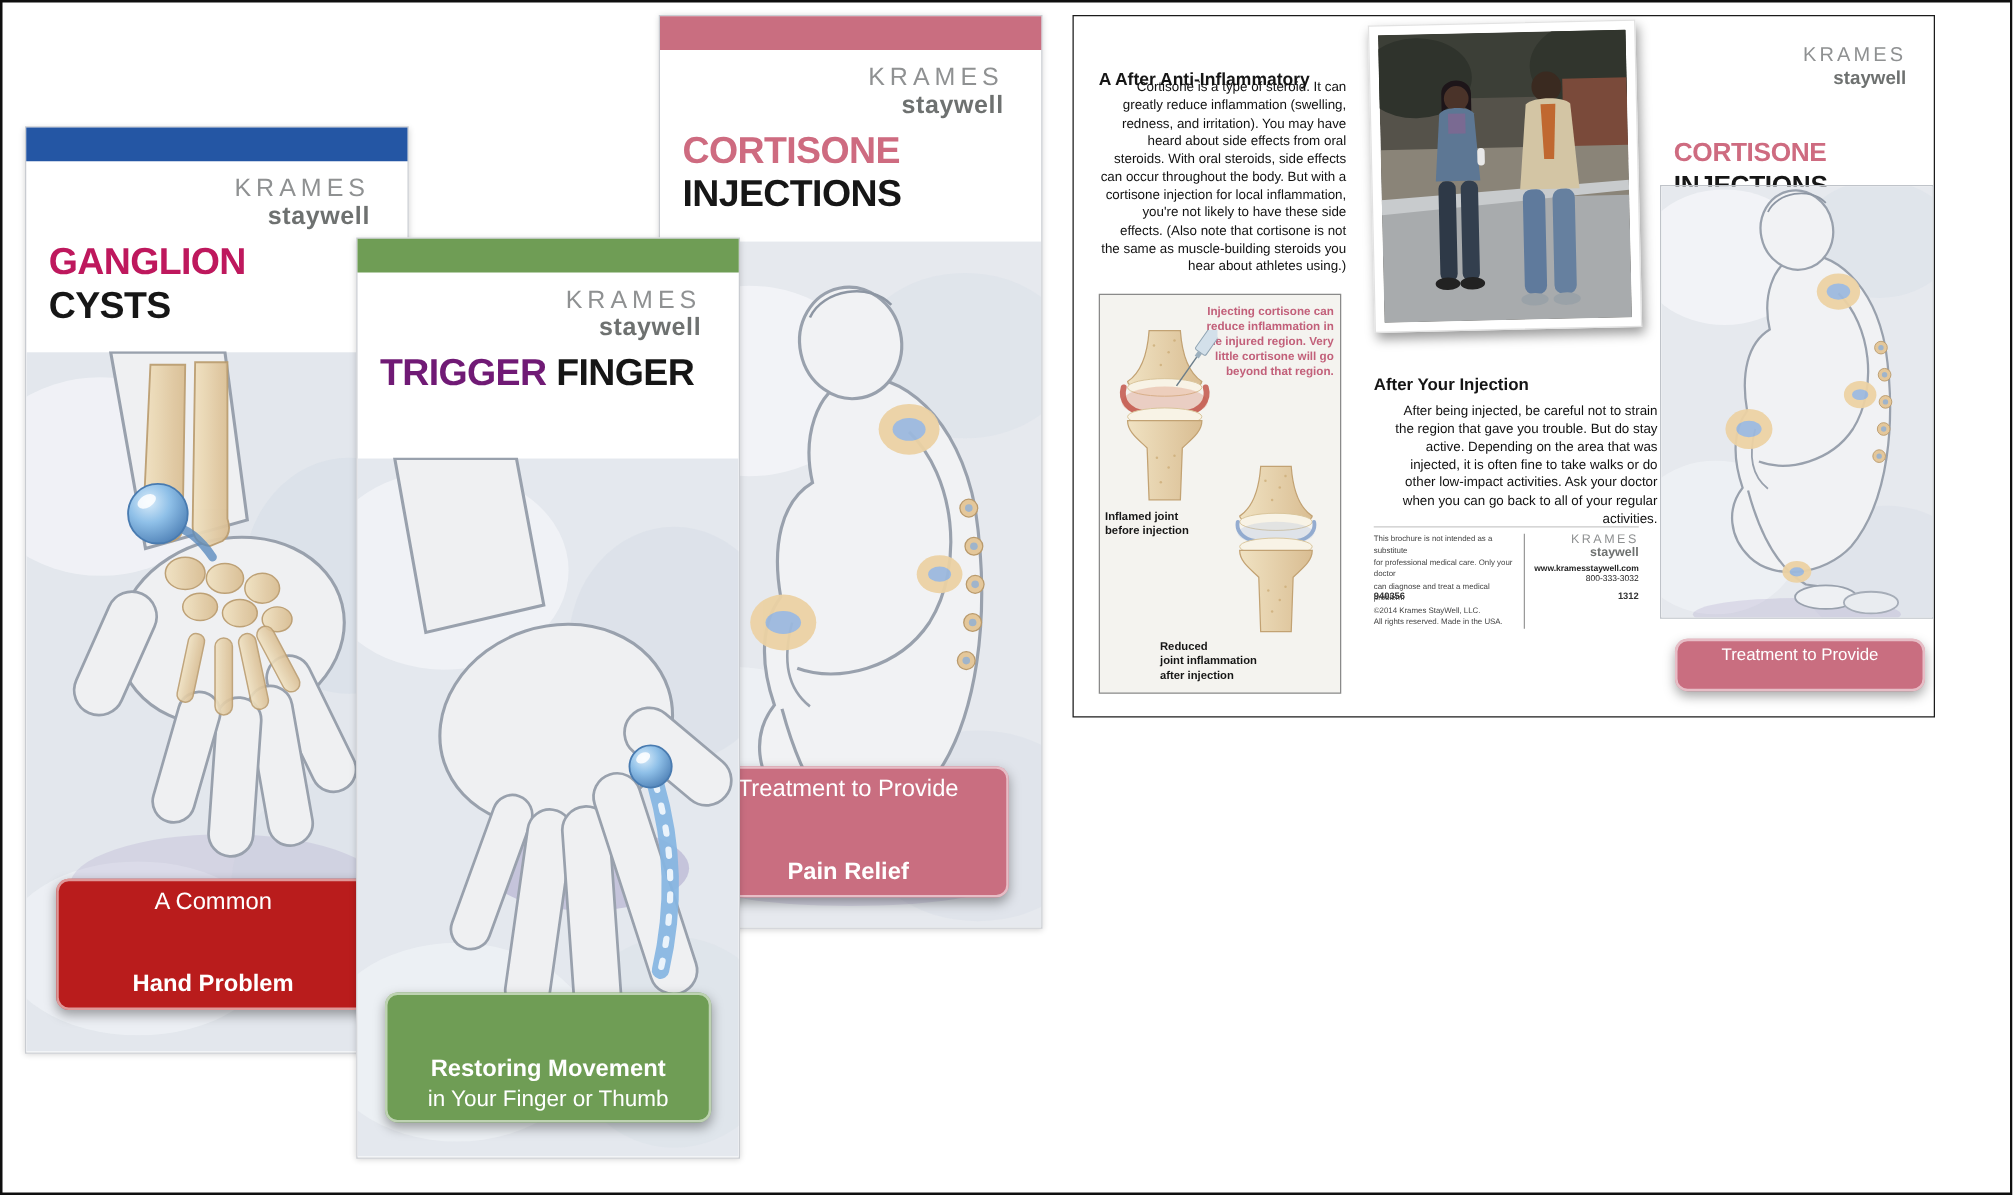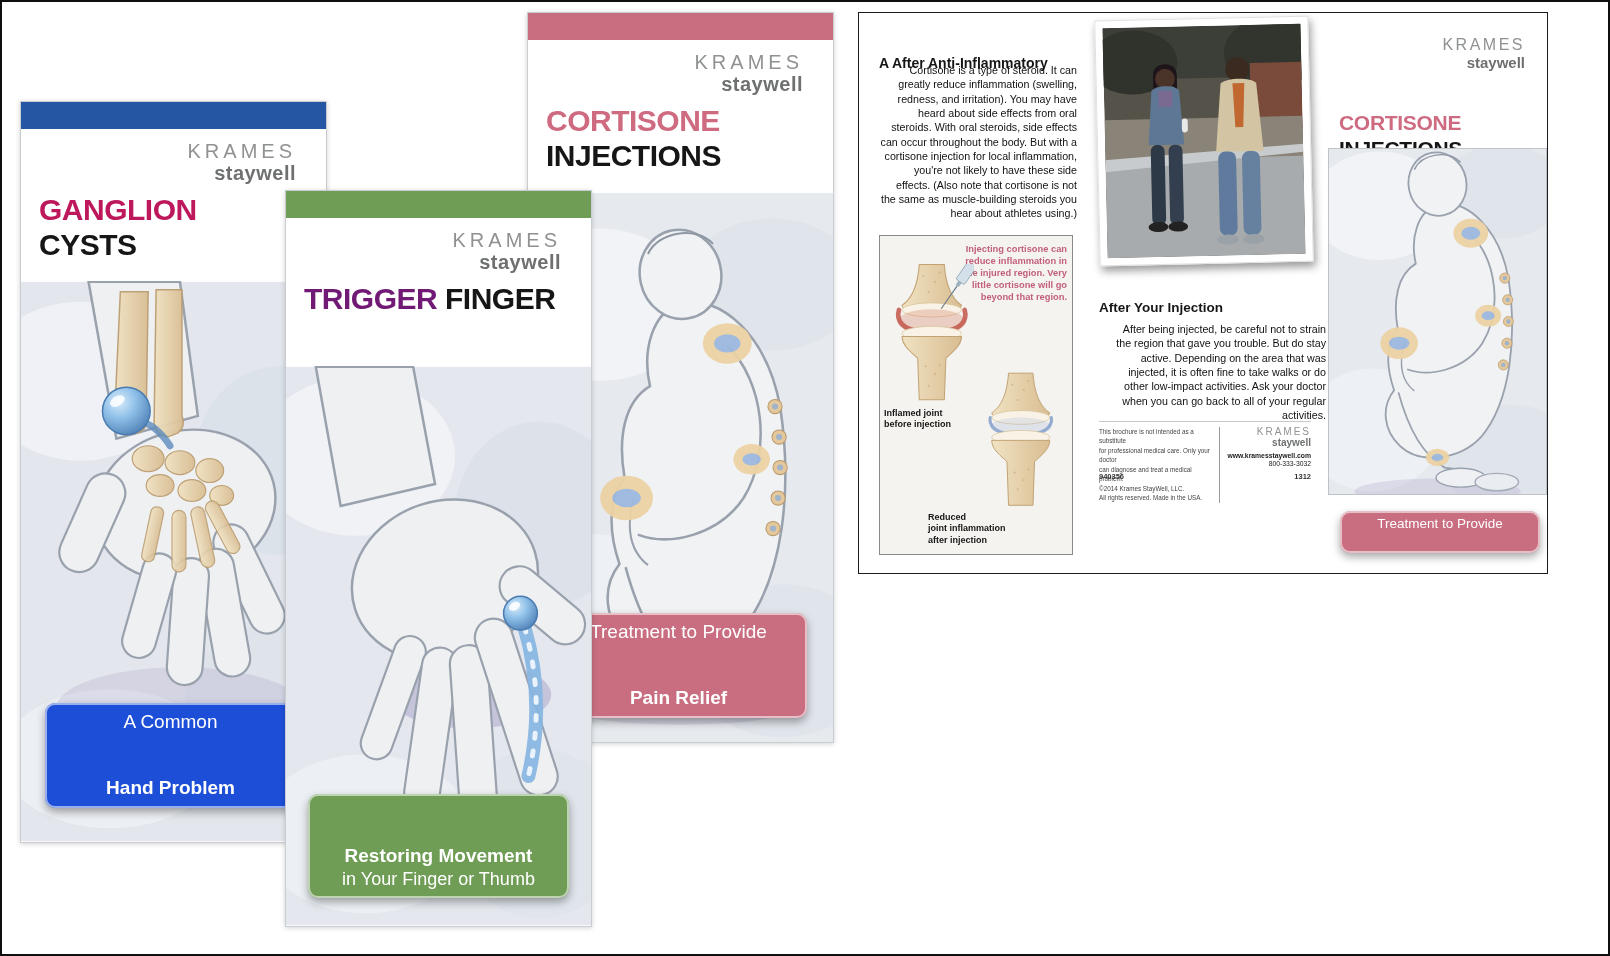--- a/index.html
+++ b/index.html
@@ -16,21 +16,21 @@
   .logo{text-align:right;line-height:1;}
   .logo .krames{display:block;font-size:20px;letter-spacing:4px;color:#8f9192;font-weight:500;}
   .logo .staywell{display:block;font-size:20px;color:#6e7170;font-weight:700;letter-spacing:.5px;margin-top:2px;}
   .title{margin:10px 0 0;font-weight:700;font-size:30px;line-height:1.16;letter-spacing:-.5px;}
   .title .t-accent,.title .t-rest{display:block;}
   .title.inline .t-accent,.title.inline .t-rest{display:inline;}
   .c-blue{color:#be185d}.c-green{color:#701a75}.c-pink{color:#ce6b80}
   .art{position:absolute;left:0;right:0;bottom:0;overflow:hidden;}
   .art svg{display:block;width:100%;height:100%;}
   .banner{position:absolute;border-radius:10px;color:#fff;text-align:center;padding:7px 6px 8px;box-shadow:0 4px 9px rgba(0,0,0,.35), inset 0 0 0 2px rgba(255,255,255,.55);z-index:5;}
-  .banner.blue{background:#1d4ed8}.banner.green{background:#6f9d55}.banner.pink{background:#c96e80}
+  .banner.blue{background:#b91c1c}.banner.green{background:#6f9d55}.banner.pink{background:#c96e80}
   .banner .l1,.banner .l2{font-size:19px;line-height:1.25;font-weight:400;}
   .banner .strong{font-weight:700;margin-top:43px;}
 
   
   .spread{position:absolute;left:856px;top:10px;width:690px;height:562px;background:#fff;border:1px solid #1b1b1b;box-sizing:border-box;}
   .spread .heading{position:absolute;font-weight:700;font-size:14px;}
   .spread .body{position:absolute;font-size:10.7px;line-height:1.34;color:#111;text-align:right;}
   .figbox{position:absolute;left:20px;top:222px;width:192px;height:318px;border:1px solid #8a8a8a;background:#f4f3ef;}
   .pinknote{position:absolute;top:8px;right:5px;width:106px;font-size:9.3px;font-weight:700;color:#c2607a;text-align:right;line-height:1.28;}
   .jointsvg{position:absolute;}

